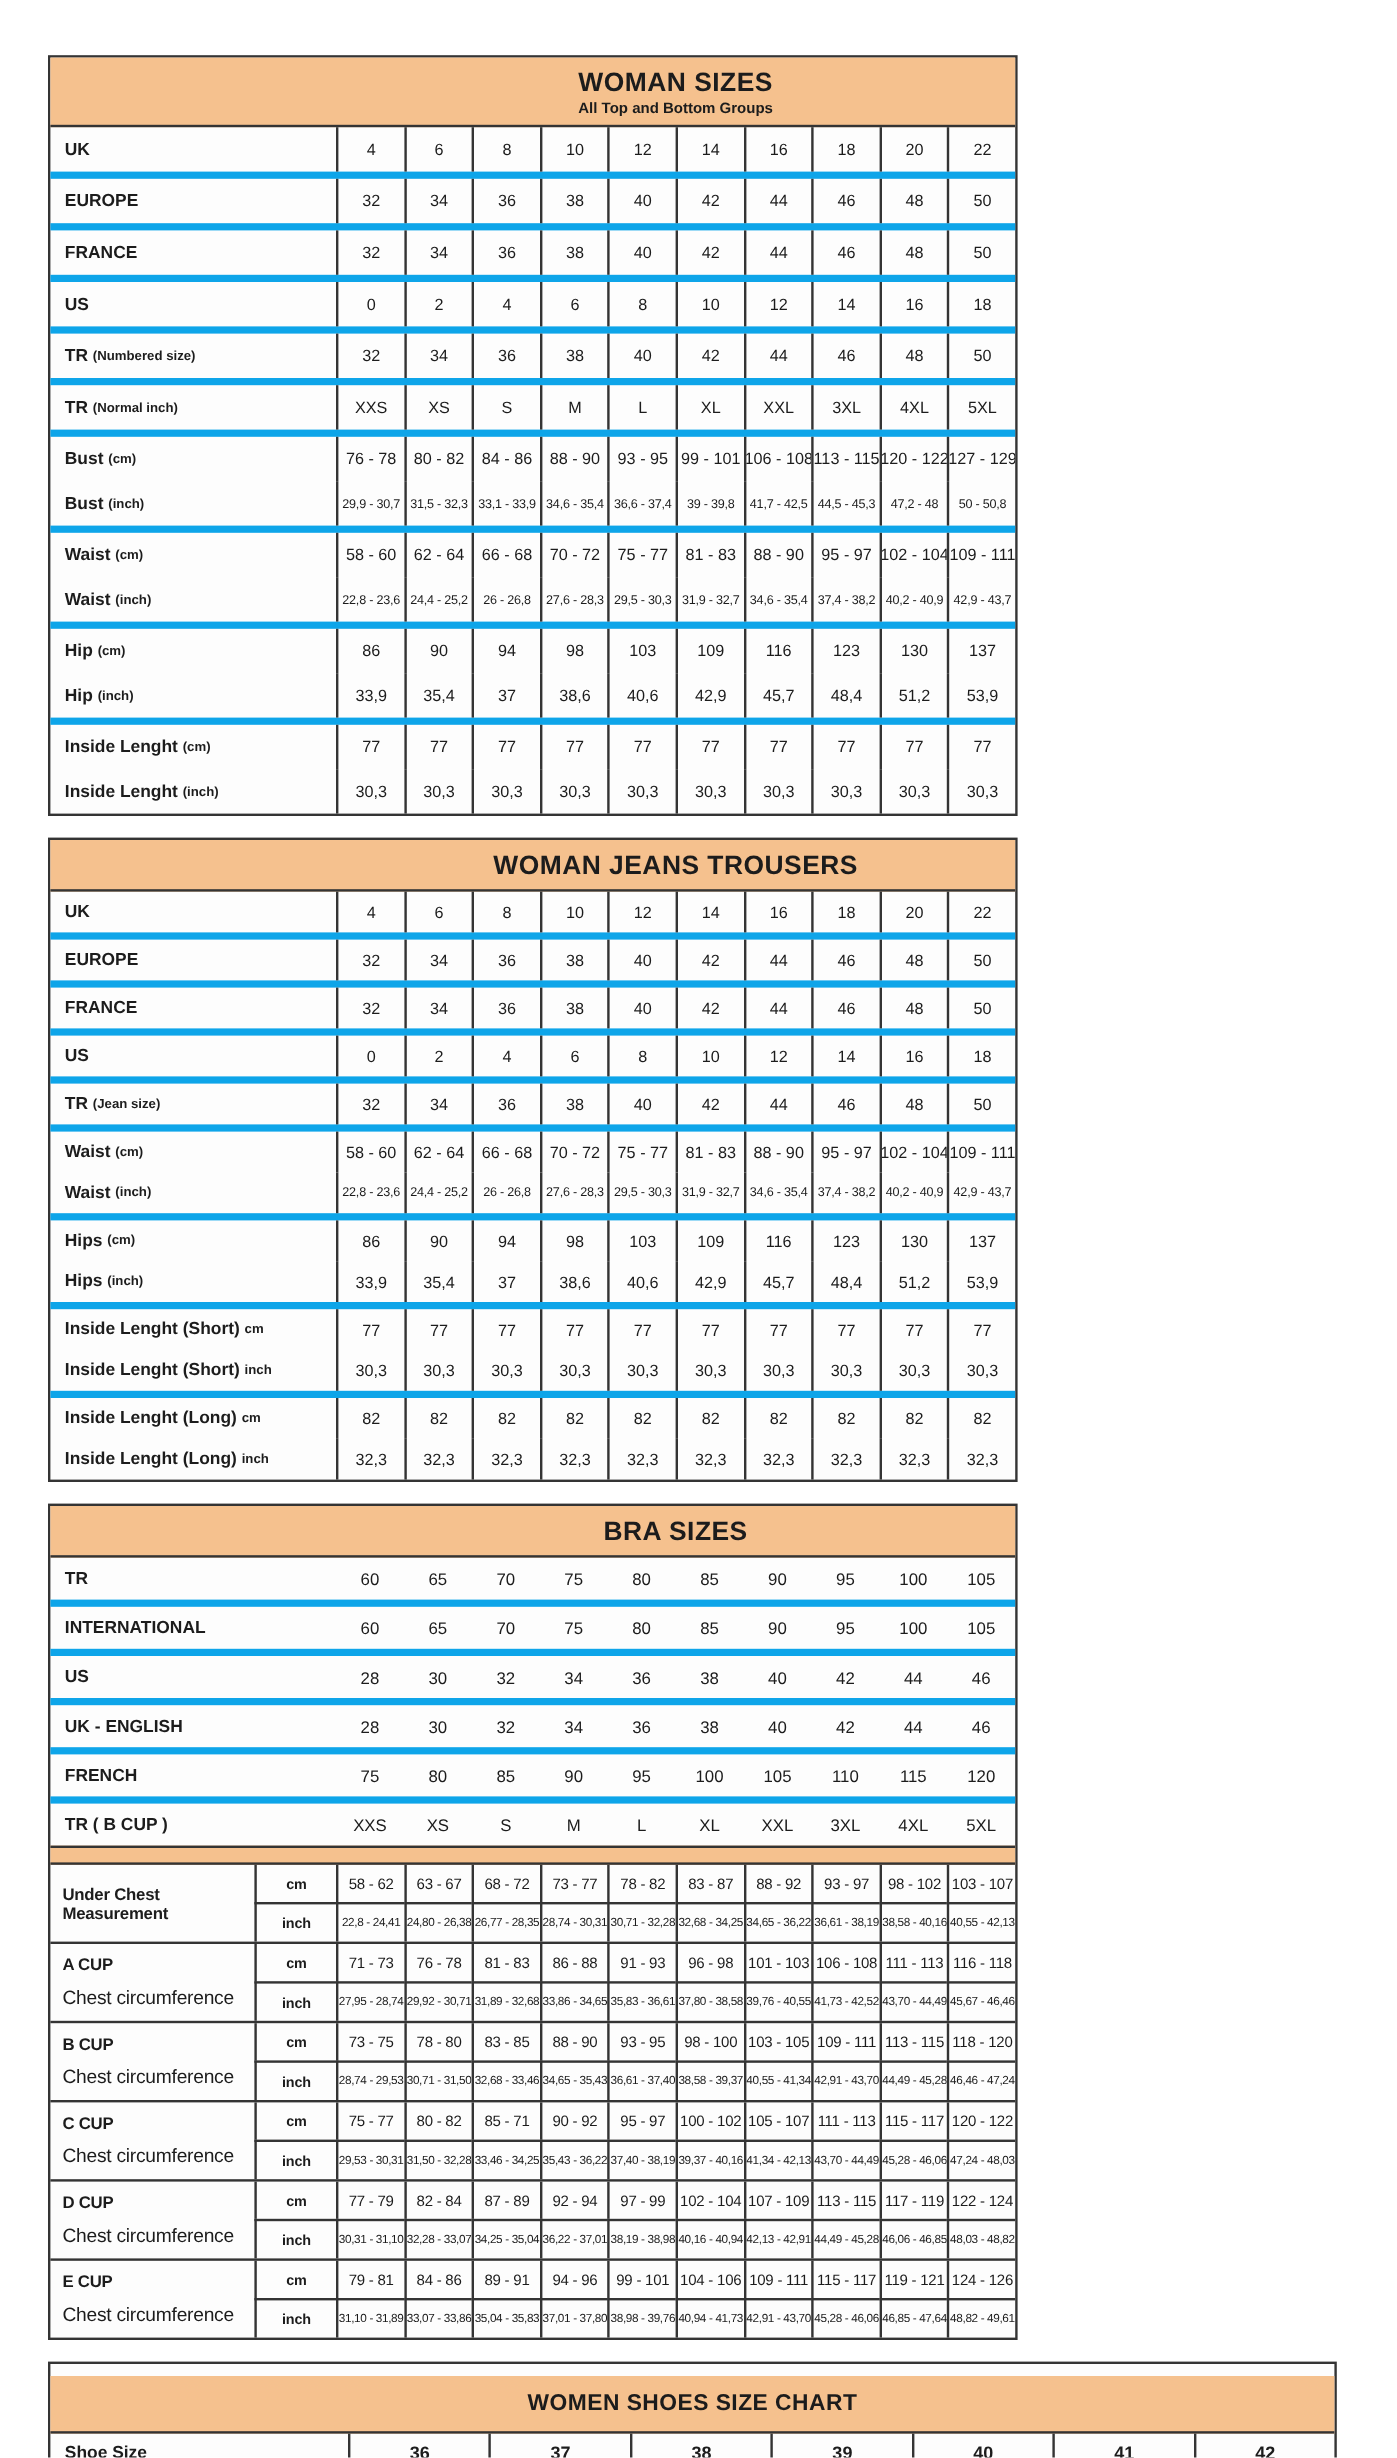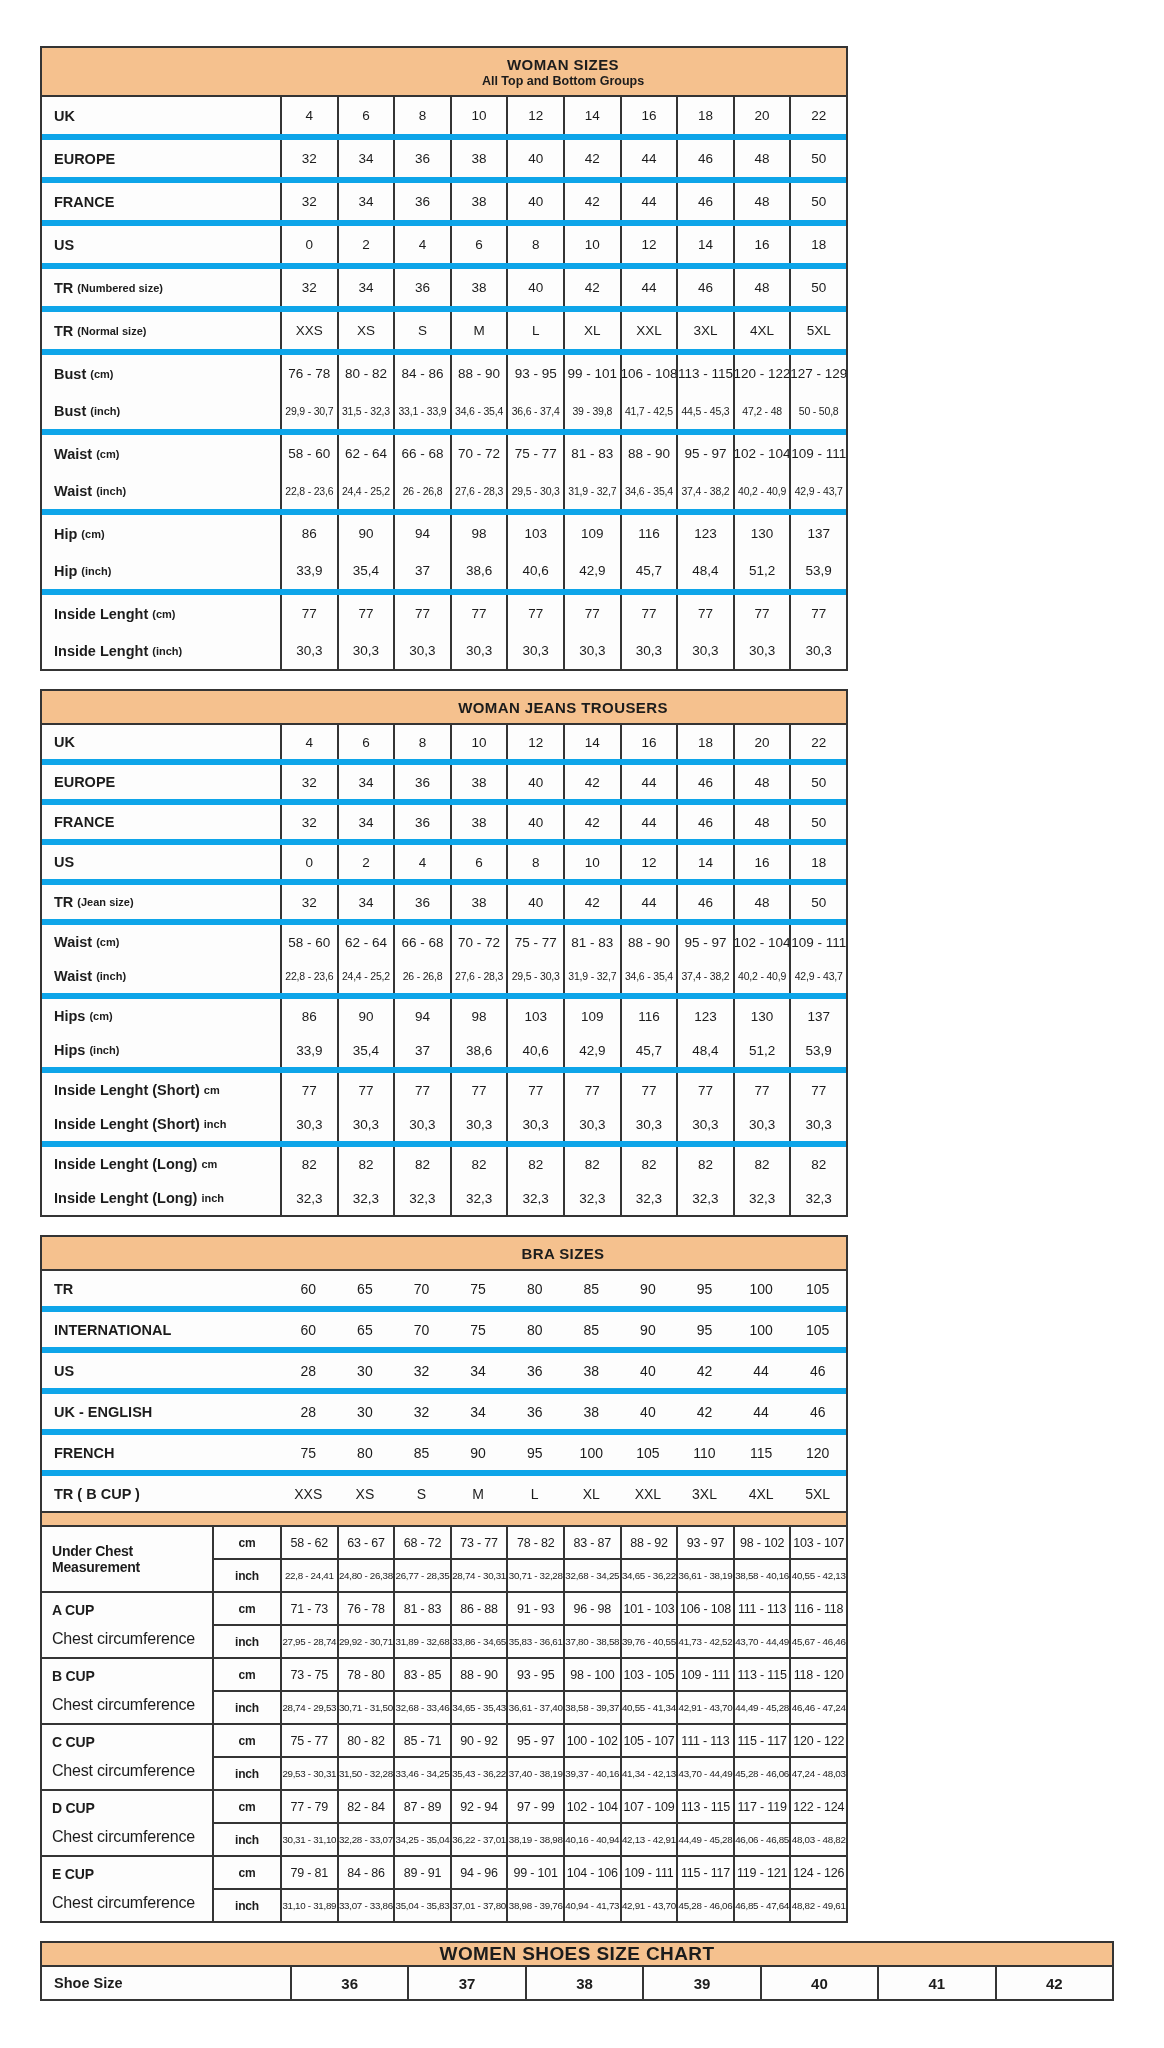--- a/index.html
+++ b/index.html
@@ -19,21 +19,21 @@
     background:#fdfdfd;
     margin-bottom:18px;
   }
   .tbl-header{
     background:#f5c18e;
     border-bottom:2px solid #343434;
     text-align:center;
     padding:8px 0 7px 0;
   }
   .tbl:not(.shoes) .tbl-header{padding-left:238px;}
-  .t1{font-size:15px;font-weight:bold;letter-spacing:.4px;}
+  .t1{font-size:22px;font-weight:bold;letter-spacing:.4px;}
   .t2{font-size:12.5px;font-weight:bold;margin-top:1px;}
 
   
   .row{display:grid;grid-template-columns:238px repeat(10,1fr);}
   .row.sep{border-top:6px solid #0ea5e9;}
   .rows .row:first-child{border-top:none;}
   .cell{
     display:flex;align-items:center;justify-content:center;
     white-space:nowrap;overflow:hidden;
     font-size:13.5px;
@@ -70,21 +70,21 @@
     padding-left:10px;white-space:normal;border-radius:19px;
   }
   .cup .nm{font-weight:bold;font-size:14px;line-height:1.15;}
   .cup .sb{font-size:16px;margin-top:11px;}
   .cup .unit{font-weight:bold;font-size:12px;}
   .cup .r2{border-top:2px solid #343434;}
   .cup .inchv{font-size:9.8px;letter-spacing:-.3px;}
 
   
   .shoes{width:1070px;margin-top:16px;}
-  .shoes .tbl-header{padding:0 0;}
+  .shoes .tbl-header{padding:12px 0;margin-top:10px;}
   .shoes .t1{font-size:19px;}
   .shoes .row{grid-template-columns:248px repeat(7,1fr);}
   .shoes .row.tall .cell{height:32px;}
   .shoes .row.tall .val{font-weight:bold;font-size:15px;}
   .shoes .row.heel .cell{height:44px;}
   .shoes .row.heel .val{font-size:13px;}
 </style>
 </head>
 <body>
 
@@ -168,21 +168,21 @@
           <div class="cell val">40</div>
           <div class="cell val">42</div>
           <div class="cell val">44</div>
           <div class="cell val">46</div>
           <div class="cell val">48</div>
           <div class="cell val">50</div>
         </div>
         <div class="row sep">
           <div class="cell label">
             <span class="lb">TR</span>
-            <span class="sm">(Normal size)</span>
+            <span class="sm">(Normal inch)</span>
           </div>
           <div class="cell val">XXS</div>
           <div class="cell val">XS</div>
           <div class="cell val">S</div>
           <div class="cell val">M</div>
           <div class="cell val">L</div>
           <div class="cell val">XL</div>
           <div class="cell val">XXL</div>
           <div class="cell val">3XL</div>
           <div class="cell val">4XL</div>

